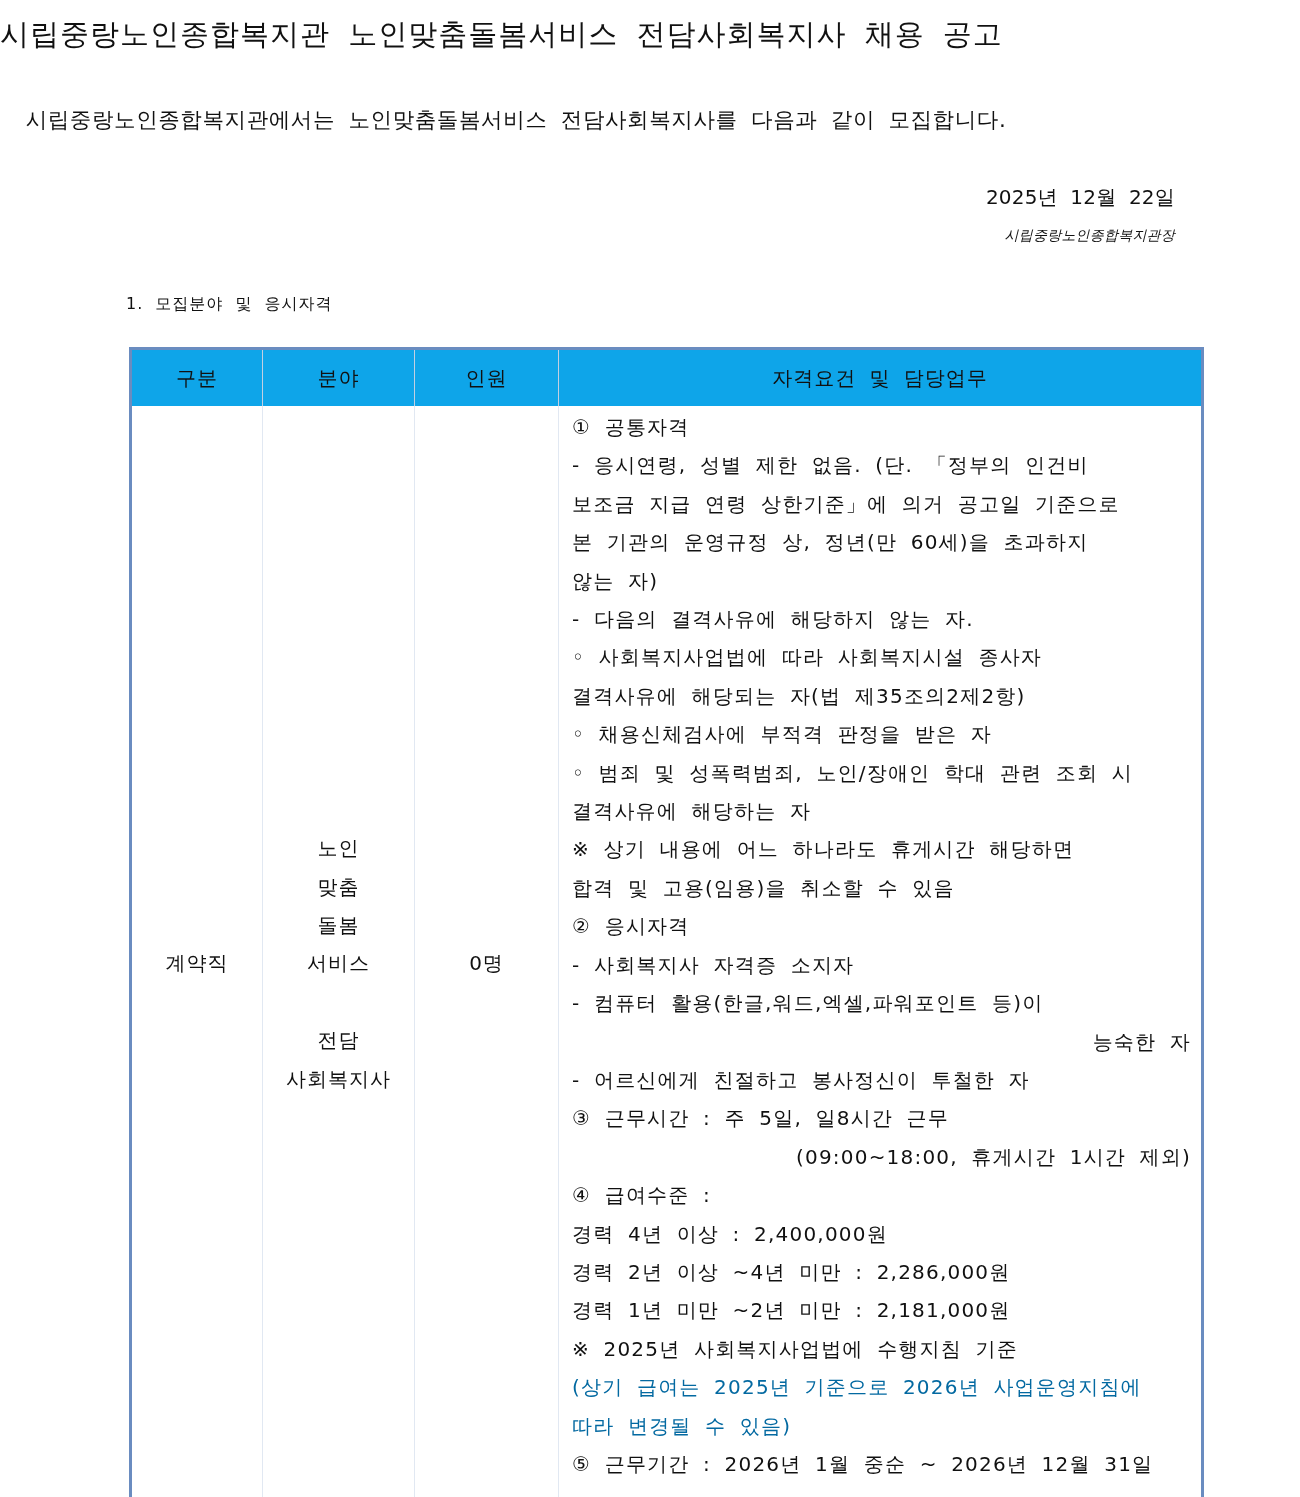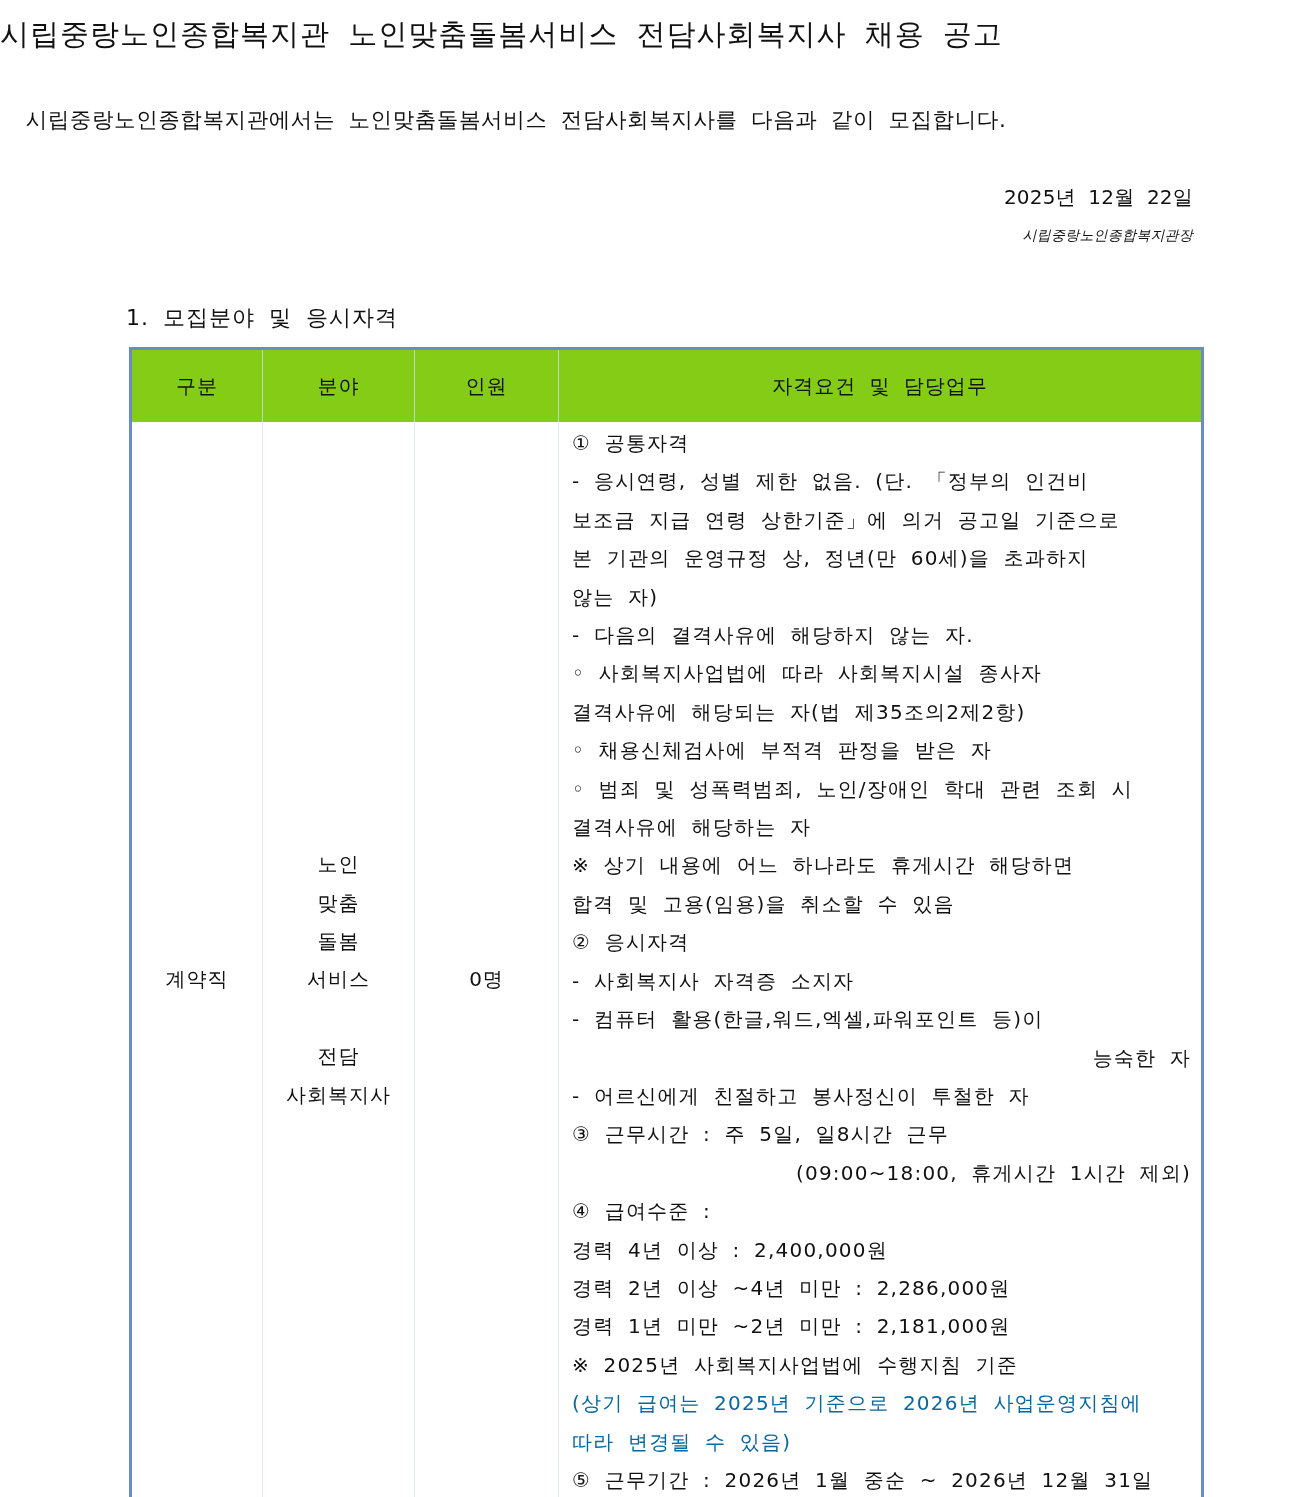--- a/index.html
+++ b/index.html
@@ -10,38 +10,38 @@
     }
     .title {
       position: absolute; top: 14px; left: 0; width: 1300px; text-align: left;
       font-size: 29px; letter-spacing: 1px; word-spacing: 8px; line-height: 40px;
     }
     .intro {
       position: absolute; top: 101px; left: 0; width: 1032px; text-align: center;
       font-size: 21.5px; letter-spacing: 0.6px; word-spacing: 6px; line-height: 38px;
     }
     .date, .signer {
-      position: absolute; right: 107px; text-align: center;
+      position: absolute; right: 125px; text-align: center;
       font-size: 20px; letter-spacing: 0.2px; word-spacing: 6px; line-height: 32px;
     }
     .date { top: 181px; }
     .signer { top: 219px; font-size: 14px; font-style: italic; }
     .section-heading {
-      position: absolute; top: 300px; left: 126px;
-      font-size: 22px; letter-spacing: 1px; word-spacing: 6px; line-height: 36px;
+      position: absolute; top: 286px; left: 126px;
+      font-size: 16px; letter-spacing: 1px; word-spacing: 6px; line-height: 36px;
     }
     table.recruit {
       position: absolute; top: 347px; left: 129px; width: 1072px;
       border-collapse: collapse; table-layout: fixed;
       border: 3px solid #6a8cc0;
     }
     table.recruit th {
-      background: #84cc16; height: 40px; font-weight: normal;
+      background: #0ea5e9; height: 40px; font-weight: normal;
       font-size: 20px; letter-spacing: 1px; word-spacing: 6px; color: #111111;
-      border-right: 1px solid #c2d0e2; padding: 16px; margin-left: 24px;
+      border-right: 1px solid #c2d0e2; padding: 8px; margin-left: 24px;
     }
     table.recruit th:last-child { border-right: none; }
     table.recruit td {
       vertical-align: middle; text-align: center; font-size: 20px;
       border-right: 1px solid #e1e8f2; padding: 0; line-height: 38.4px;
       letter-spacing: 1px;
     }
     table.recruit td.details {
       text-align: left; vertical-align: top; padding: 2px 10px 38px 13px;
       border-right: none; font-size: 20px; letter-spacing: 1.2px; word-spacing: 6px;

